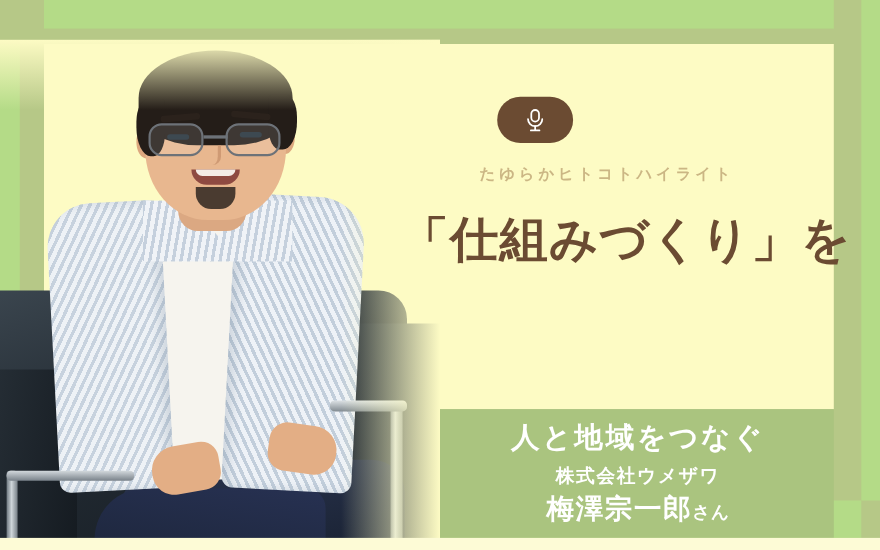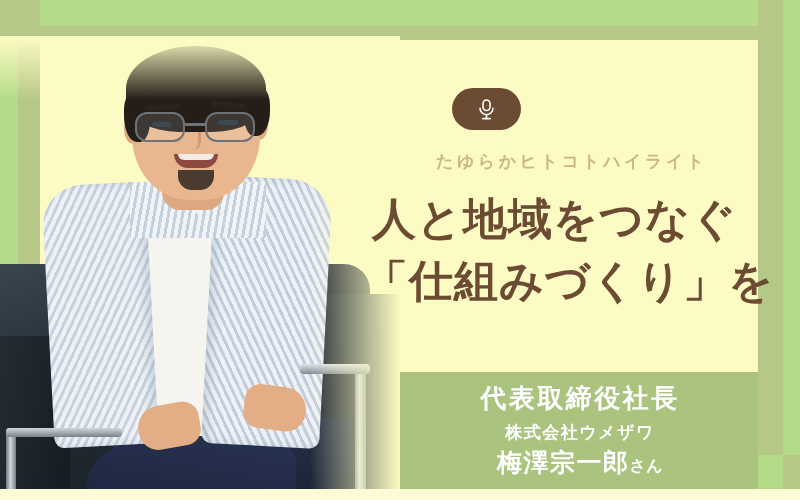--- a/index.html
+++ b/index.html
@@ -209,21 +209,21 @@
     display:flex; align-items:center; gap:9px;
   }
   .badge-label {
     color:#fff; font-size:18px; font-weight:bold; letter-spacing:.5px;
     white-space:nowrap;
   }
   .mic-icon { width:17px; height:21px; display:block; }
 
   .kicker {
     position:absolute; left:436px; top:150px;
-    color:#cbb684; font-size:17px; font-weight:bold;
+    color:#cbb684; font-size:14px; font-weight:bold;
     letter-spacing:3.5px; white-space:nowrap;
   }
 
   .headline {
     position:absolute; left:372px; top:188px; width:390px;
     color:#6b4b32; font-weight:bold; font-size:44px; line-height:1.42;
     letter-spacing:1px; white-space:nowrap;
   }
   .headline .l2 { margin-left:-8px; }
 
@@ -301,26 +301,25 @@
       <rect x="5" y="1" width="7" height="10.5" rx="3.5" fill="none" stroke="#ffffff" stroke-width="1.6"></rect>
       <path d="M2 9.2a6.5 6.5 0 0 0 13 0" fill="none" stroke="#ffffff" stroke-width="1.6" stroke-linecap="round"></path>
       <line x1="8.5" y1="15.7" x2="8.5" y2="19.4" stroke="#ffffff" stroke-width="1.6" stroke-linecap="round"></line>
       <line x1="4.6" y1="19.6" x2="12.4" y2="19.6" stroke="#ffffff" stroke-width="1.6" stroke-linecap="round"></line>
     </svg>
   </div>
 
   <div class="kicker">たゆらかヒトコトハイライト</div>
 
   <div class="headline">
-    <div class="l1">人と地域をつなぐ</div>
     <div class="l2">「仕組みづくり」を</div>
   </div>
 
   <div class="info">
-    <div class="company">代表取締役社長</div>
+    <div class="company">人と地域をつなぐ</div>
     <div class="role">株式会社ウメザワ</div>
     <div class="person">
       <span>梅澤宗一郎</span><span class="hon">さん</span>
     </div>
   </div>
 
   <div class="band-bottom-cream"></div>
 </div>
 
 </body></html>

